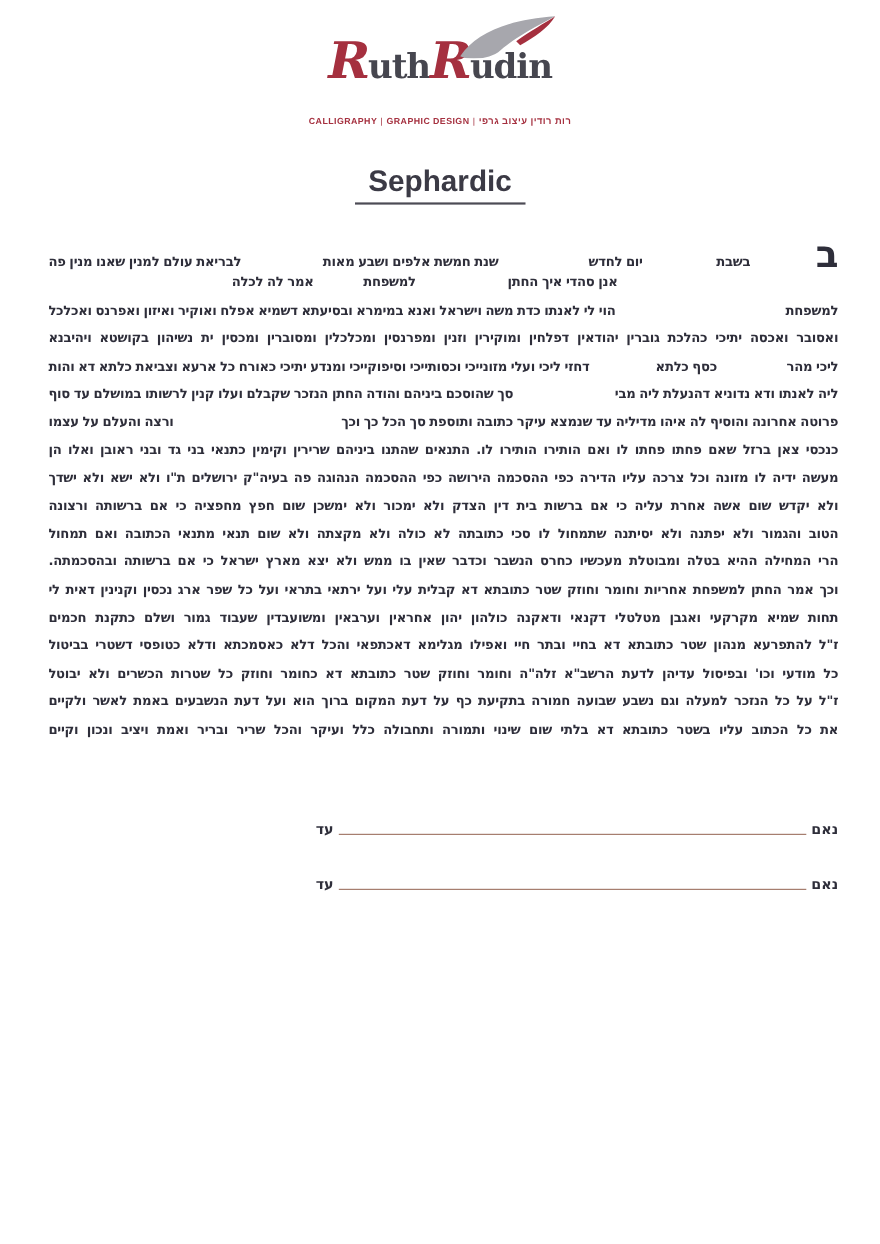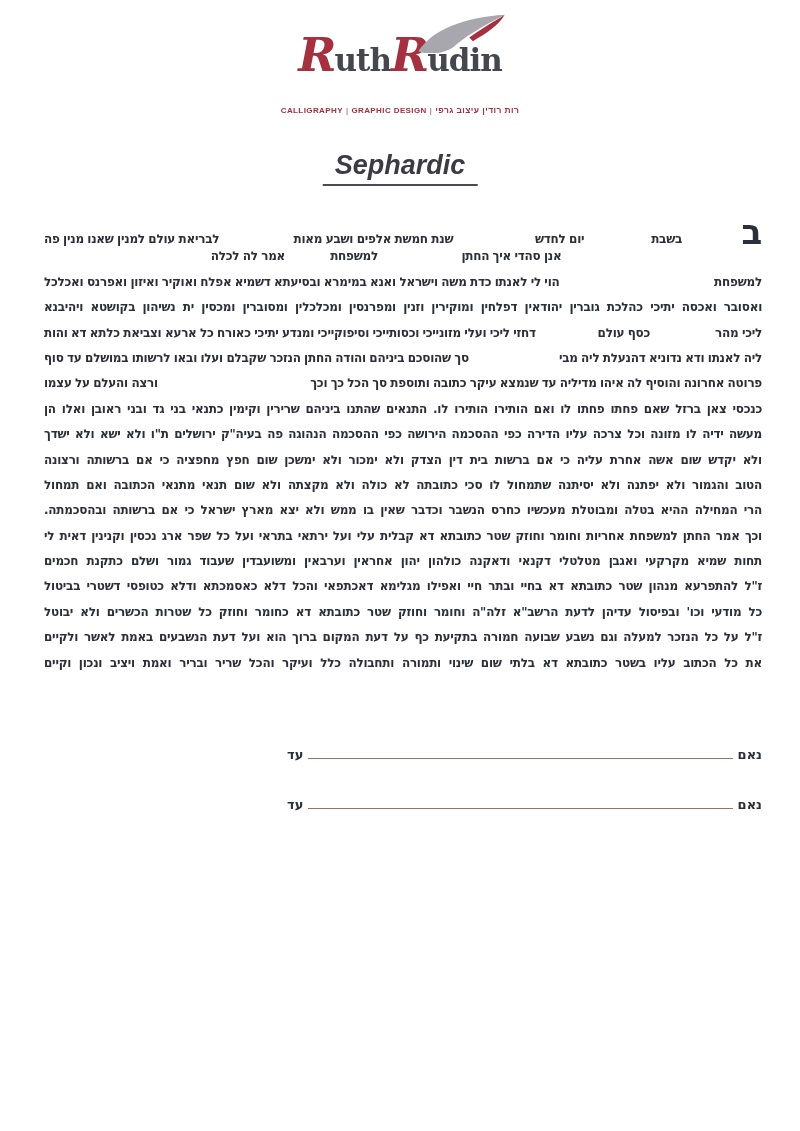--- a/index.html
+++ b/index.html
@@ -25,21 +25,21 @@
     color:#a5303f; font-family:"Liberation Sans",sans-serif;
   }
   .tagline .sep { color:#a5303f; margin:0 3px; font-weight:400; }
   .tagline .he { font-size:8.5px; }
 
   
   .title {
     position:absolute; top:150px; left:50%; transform:translateX(-50%);
     margin:0; padding:0 12px 3px;
     font-family:"Liberation Sans",sans-serif; font-weight:700; font-size:27px;
-    color:#3b3a45; border-bottom:2px solid #4c4b55; white-space:nowrap;font-style:italic;
+    color:#3b3a45; border-bottom:2px solid #4c4b55; white-space:nowrap;
   }
 
   
   .body-text {
     position:absolute; top:219px; right:38px; left:44px;
     direction:rtl; color:#2e2e3a;
     font-size:12px; font-weight:700; letter-spacing:-0.25px; word-spacing:-0.5px;
   }
   .line { height:25.4px; line-height:25.4px; overflow:visible; white-space:nowrap; }
   .line.flexline { display:flex; align-items:baseline; }
@@ -104,28 +104,28 @@
       </div>
       <div class="line flexline">
         <span class="seg">למשפחת</span>
         <span class="gap" style="flex-grow: 110;"></span>
         <span class="seg">הוי לי לאנתו כדת משה וישראל ואנא במימרא ובסיעתא דשמיא אפלח ואוקיר ואיזון ואפרנס ואכלכל</span>
       </div>
       <div class="line just">ואסובר ואכסה יתיכי כהלכת גוברין יהודאין דפלחין ומוקירין וזנין ומפרנסין ומכלכלין ומסוברין ומכסין ית נשיהון בקושטא ויהיבנא</div>
       <div class="line flexline">
         <span class="seg">ליכי מהר</span>
         <span class="gap" style="flex-grow: 58;"></span>
-        <span class="seg">כסף עולם</span>
+        <span class="seg">כסף כלתא</span>
         <span class="gap" style="flex-grow: 55;"></span>
         <span class="seg">דחזי ליכי ועלי מזונייכי וכסותייכי וסיפוקייכי ומנדע יתיכי כאורח כל ארעא וצביאת כלתא דא והות</span>
       </div>
       <div class="line flexline">
         <span class="seg">ליה לאנתו ודא נדוניא דהנעלת ליה מבי</span>
         <span class="gap" style="flex-grow: 55;"></span>
-        <span class="seg">סך שהוסכם ביניהם והודה החתן הנזכר שקבלם ועלו ובאו לרשותו במושלם עד סוף</span>
+        <span class="seg">סך שהוסכם ביניהם והודה החתן הנזכר שקבלם ועלו קנין לרשותו במושלם עד סוף</span>
       </div>
       <div class="line flexline">
         <span class="seg">פרוטה אחרונה והוסיף לה איהו מדיליה עד שנמצא עיקר כתובה ותוספת סך הכל כך וכך</span>
         <span class="gap" style="flex-grow: 100;"></span>
         <span class="seg">ורצה והעלם על עצמו</span>
       </div>
       <div class="line just">כנכסי צאן ברזל שאם פחתו פחתו לו ואם הותירו הותירו לו. התנאים שהתנו ביניהם שרירין וקימין כתנאי בני גד ובני ראובן ואלו הן</div>
       <div class="line just">מעשה ידיה לו מזונה וכל צרכה עליו הדירה כפי ההסכמה הירושה כפי ההסכמה הנהוגה פה בעיה"ק ירושלים ת"ו ולא ישא ולא ישדך</div>
       <div class="line just">ולא יקדש שום אשה אחרת עליה כי אם ברשות בית דין הצדק ולא ימכור ולא ימשכן שום חפץ מחפציה כי אם ברשותה ורצונה</div>
       <div class="line just">הטוב והגמור ולא יפתנה ולא יסיתנה שתמחול לו סכי כתובתה לא כולה ולא מקצתה ולא שום תנאי מתנאי הכתובה ואם תמחול</div>

